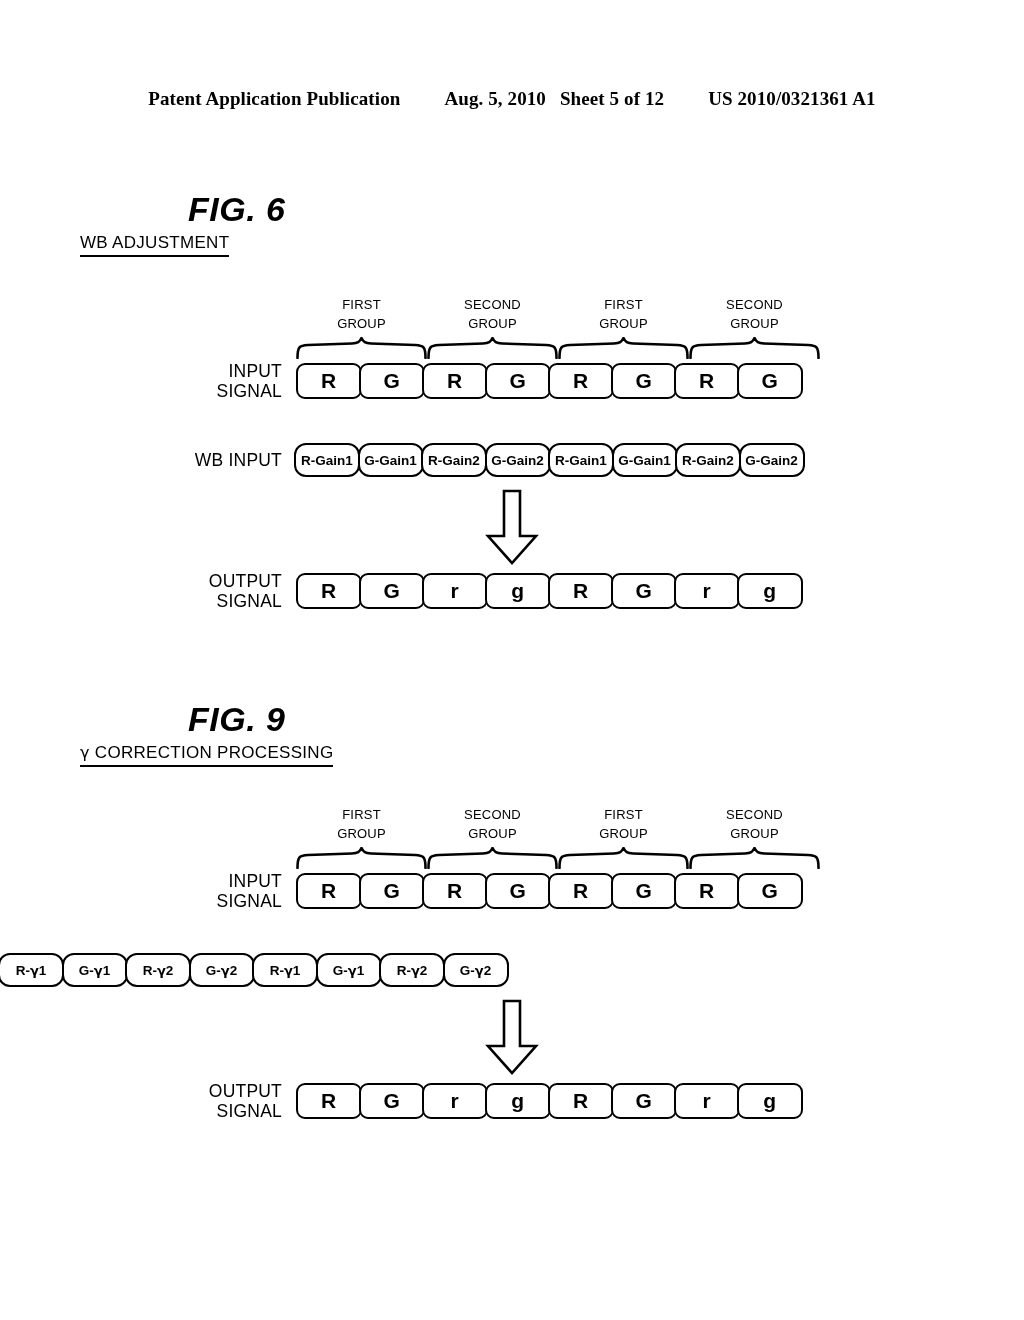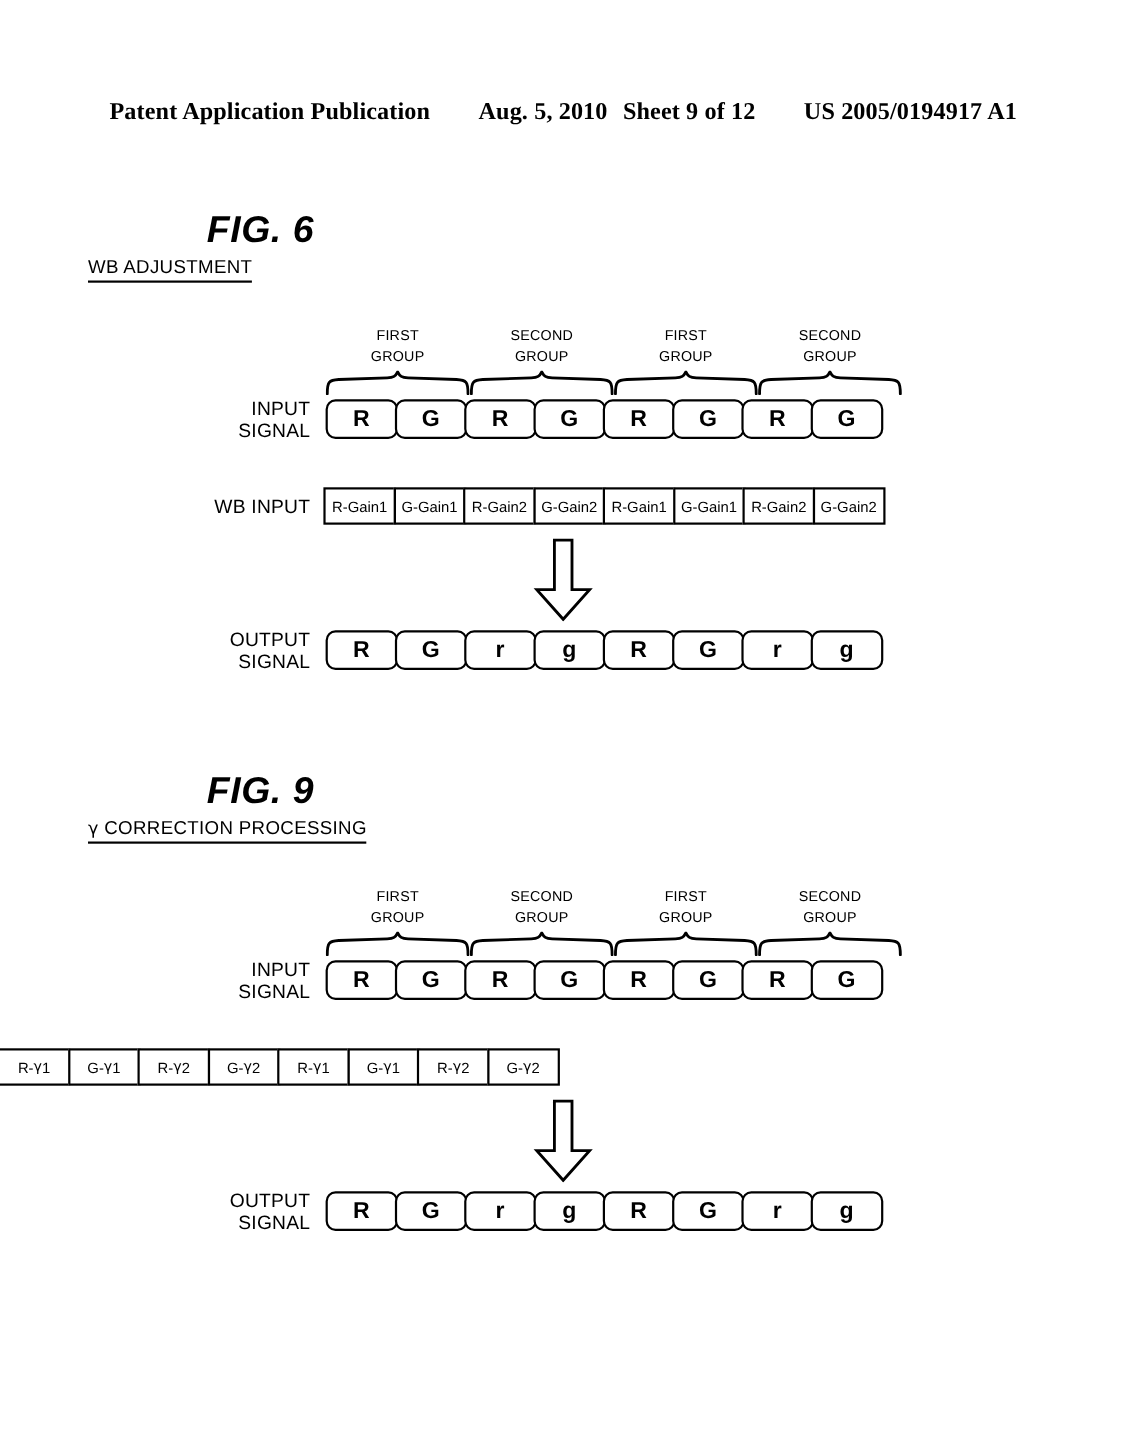--- a/index.html
+++ b/index.html
@@ -8,21 +8,21 @@
     width:1024px; height:1320px; position:relative;
     font-family:"Liberation Sans", sans-serif;
     color:#000; overflow:hidden;
   }
 
   
   .pub-header {
     position:absolute; left:0; top:88px; width:1024px;
     display:flex; justify-content:center; align-items:baseline;
     font-family:"Liberation Serif", serif;
-    font-weight:bold; font-size:22px; letter-spacing:.1px;
+    font-weight:bold; font-size:19px; letter-spacing:.1px;
     white-space:nowrap;
   }
   .pub-header .seg-title { margin-right:44px; }
   .pub-header .seg-date  { margin-right:14px; }
   .pub-header .seg-sheet { margin-right:44px; }
 
   
   .figure { position:absolute; left:0; width:1024px; }
   #figure-6 { top:190px; }
   #figure-7 { top:700px; }
@@ -81,42 +81,42 @@
     display:flex; align-items:center; justify-content:center;
     font-size:21px; font-weight:bold; letter-spacing:.3px;
     background:#fff;
     margin-left:-2.5px;
   }
   .cell:first-child { margin-left:0; }
 
   
   .cells.small { width:528px; margin-left:-2px; }
   .cells.small .cell {
-    width:66px; height:34px; border-radius:0;
-    font-size:13.5px; font-weight:normal; letter-spacing:0;
+    width:66px; height:34px; border-radius:12px;
+    font-size:13.5px; font-weight:bold; letter-spacing:0;
     margin-left:-2.5px;
   }
   .cells.small .cell:first-child { margin-left:0; }
   .cells.small .cell .g { font-family:"DejaVu Sans", sans-serif; font-size:13px; }
 
   
   .arrow-wrap {
     position:absolute; left:0; width:1024px;
     display:flex; justify-content:center;
   }
   .arrow-wrap svg { display:block; }
 </style>
 </head>
 <body>
 
 <div class="pub-header">
   <span class="seg-title">Patent Application Publication</span>
   <span class="seg-date">Aug. 5, 2010</span>
-  <span class="seg-sheet">Sheet 9 of 12</span>
-  <span class="seg-doc">US 2005/0194917 A1</span>
+  <span class="seg-sheet">Sheet 5 of 12</span>
+  <span class="seg-doc">US 2010/0321361 A1</span>
 </div>
 
 <div id="figures-root">
     <div class="figure" id="figure-6"><div class="fig-label">FIG. 6</div><div class="fig-caption">WB ADJUSTMENT</div><div class="strip-area">
         <div class="group-labels" style="top: 20px;">
           <div class="group-label">
             <div>FIRST</div>
             <div>GROUP</div>
           </div>
           <div class="group-label">

